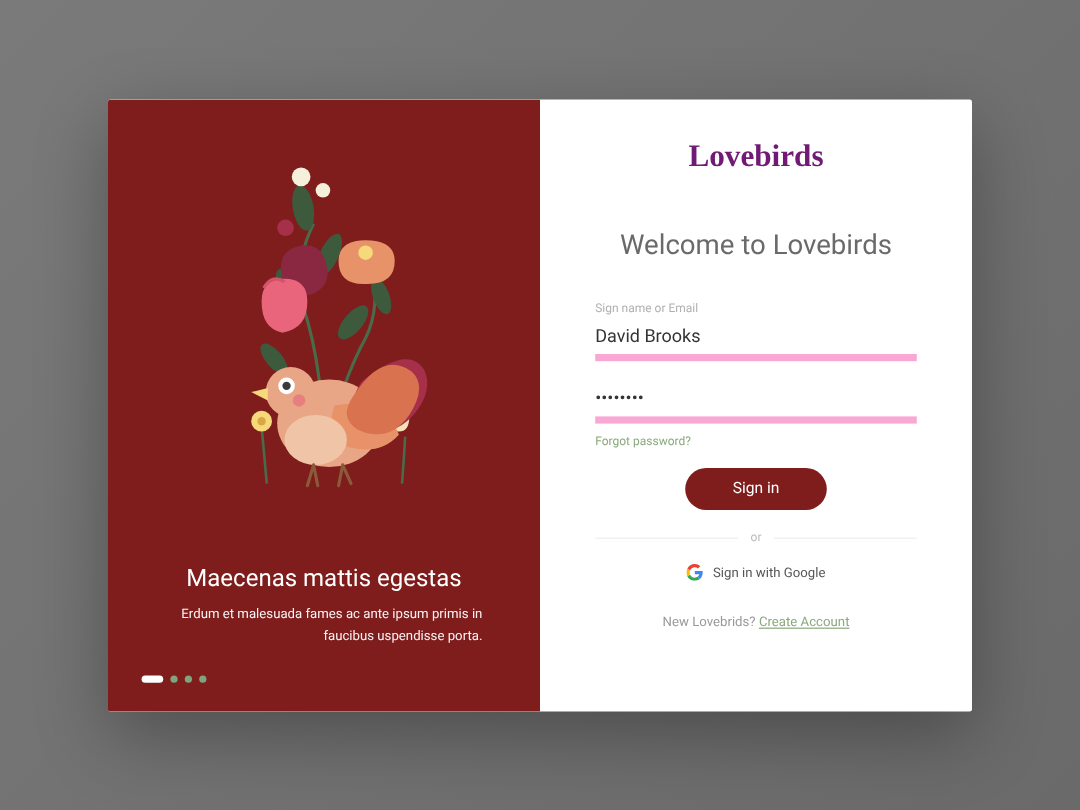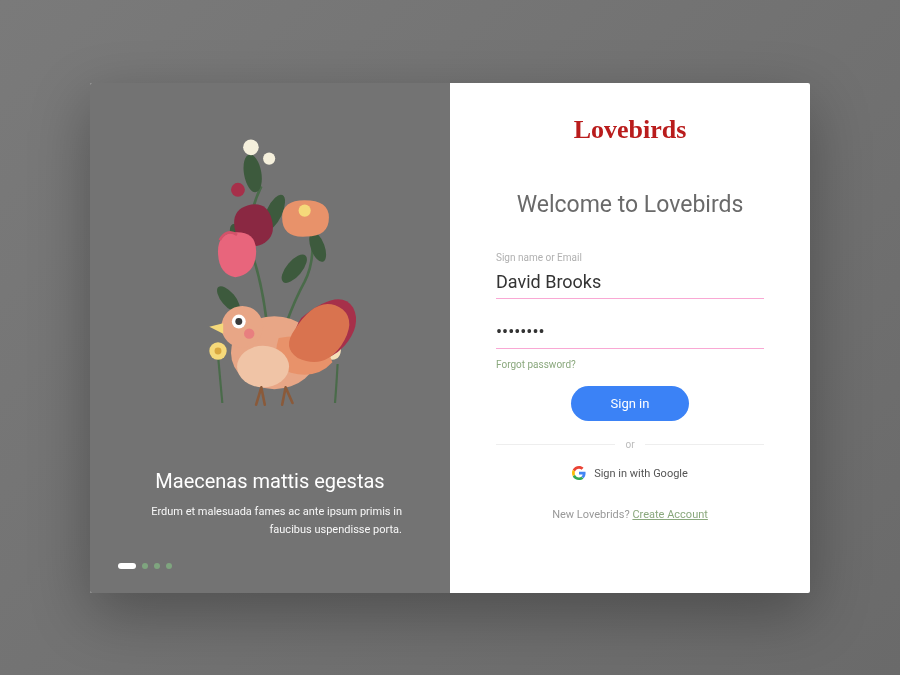--- a/index.html
+++ b/index.html
@@ -15,21 +15,21 @@
     width: 720px;
     height: 510px;
     background: #fff;
     display: flex;
     box-shadow: 0 20px 60px rgba(0,0,0,0.3);
     border-radius: 2px;
     overflow: hidden;
   }
   .left {
     width: 50%;
-    background: #737373;
+    background: #7f1d1d;
     position: relative;
     display: flex;
     flex-direction: column;
     justify-content: flex-end;
     padding: 30px 28px 24px;
     color: #fff;
   }
   .illustration {
     position: absolute;
     top: 20px; left: 0; right: 0;
@@ -71,21 +71,21 @@
   }
   .right {
     width: 50%;
     padding: 32px 46px 28px;
     display: flex;
     flex-direction: column;
   }
   .brand {
     font-family: "Brush Script MT", "Segoe Script", cursive;
     font-size: 26px;
-    color: #b91c1c;
+    color: #701a75;
     text-align: center;
     margin-bottom: 46px;
     font-weight: bold;
   }
   .welcome {
     text-align: center;
     font-size: 23px;
     color: #6a6a6a;
     margin-bottom: 34px;
     font-weight: 400;
@@ -93,39 +93,39 @@
   .field { margin-bottom: 18px; }
   .field-label {
     font-size: 10px;
     color: #b0b0b0;
     margin-bottom: 4px;
     display: block;
   }
   .field-input {
     width: 100%;
     border: none;
-    border-bottom: 1px solid #f9a8d4;
+    border-bottom: 6px solid #f9a8d4;
     padding: 4px 0 6px;
-    font-size: 18px;
+    font-size: 15px;
     color: #333;
     outline: none;
     font-family: inherit;
   }
   .forgot {
     text-align: left;
     font-size: 10px;
     color: #8aa87d;
     margin-top: -8px;
     margin-bottom: 16px;
     cursor: pointer;
   }
   .signin-btn {
     display: block;
     margin: 0 auto 18px;
-    background: #3b82f6;
+    background: #7f1d1d;
     color: #fff;
     border: none;
     border-radius: 20px;
     padding: 10px 40px;
     font-size: 13px;
     cursor: pointer;
     font-family: inherit;
     text-align: center;
   }
   .divider {

